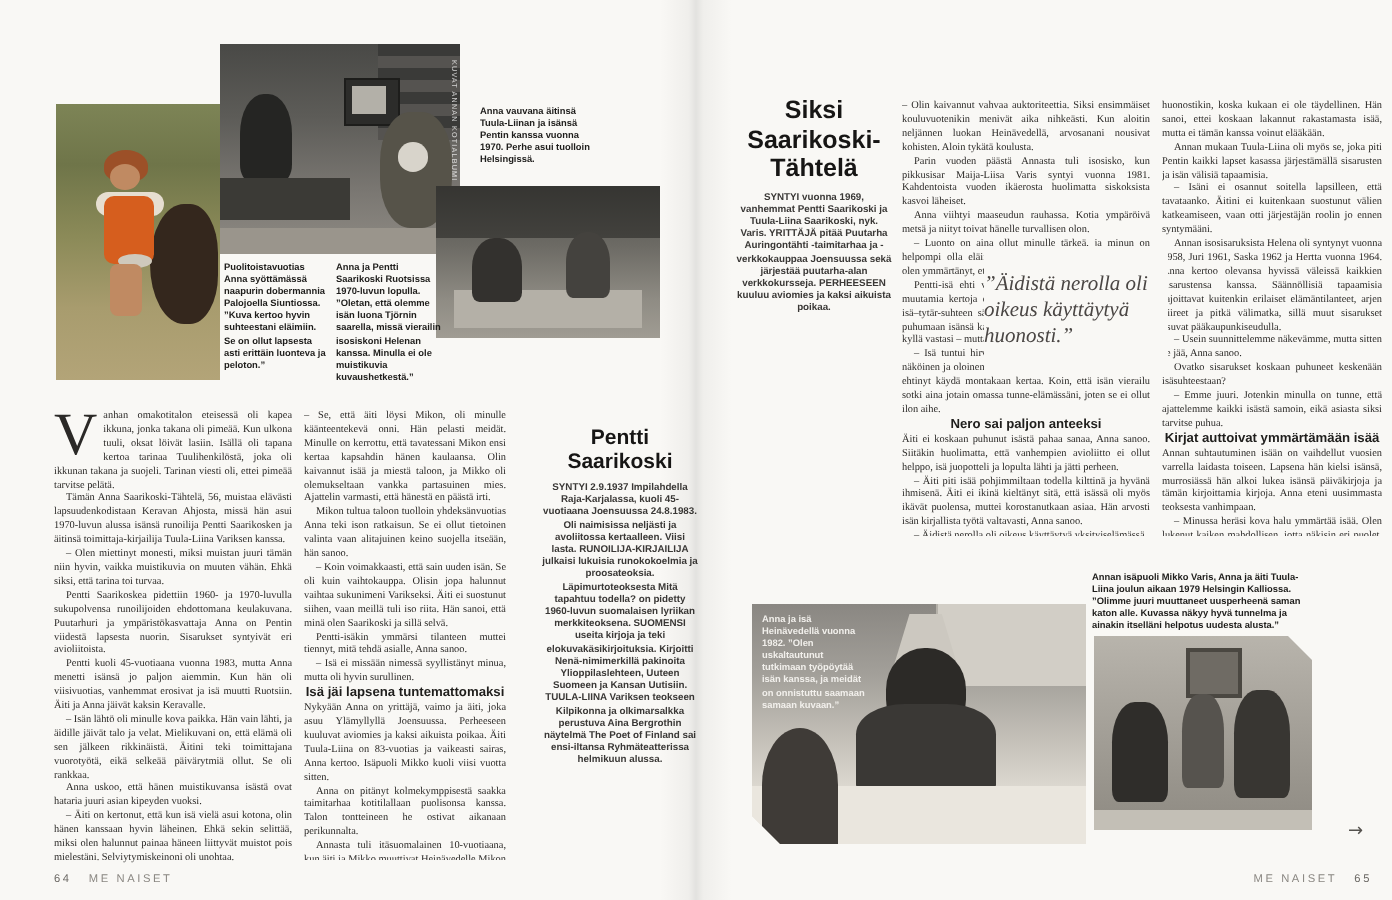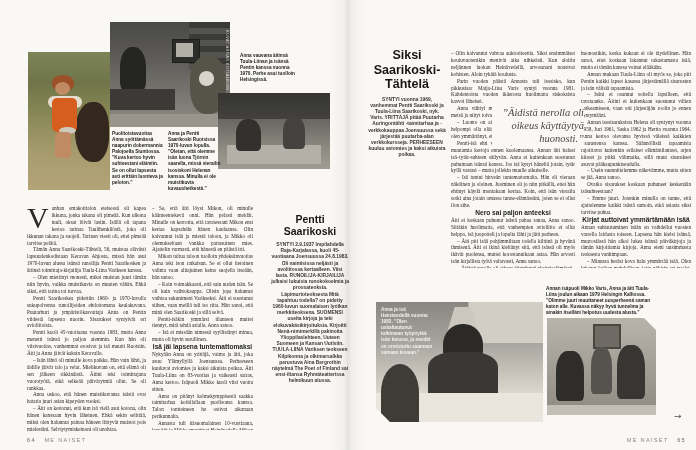--- a/index.html
+++ b/index.html
@@ -24,22 +24,22 @@
   #factbox-pentti h2{font-size:10.5px;line-height:12px;}
   .fb-body{font-size:4.9px;line-height:6.2px;font-weight:700;color:#3a3836;text-align:center;}
   
   .photo-caption{position:absolute;font-family:"Liberation Sans",sans-serif;font-weight:700;
     font-size:4.7px;line-height:6.1px;color:#1e1d1b;text-align:left;}
   .caption-overlay{position:absolute;left:5px;top:5px;width:54px;color:#f2f0ec;
     font-family:"Liberation Sans",sans-serif;font-weight:700;font-size:4.7px;line-height:6.1px;}
   .credit-vertical{position:absolute;right:1px;top:8px;writing-mode:vertical-rl;
     font-family:"Liberation Sans",sans-serif;font-size:3.6px;letter-spacing:.6px;color:rgba(255,255,255,.75);}
   
-  .pullquote{position:absolute;left:492px;top:106px;width:92px;padding:0 0;background:#f9f8f5;
-    font-style:italic;font-size:10.5px;line-height:13px;text-align:right;color:#4a4644;}
+  .pullquote{position:absolute;left:492px;top:123px;width:92px;padding:13px 0;background:#f9f8f5;
+    font-style:italic;font-size:10.5px;line-height:13px;text-align:left;color:#4a4644;}
   
   .folio{position:absolute;bottom:7px;font-family:"Liberation Sans",sans-serif;font-size:5.6px;
     letter-spacing:1.3px;color:#8a8782;}
   .folio .num{color:#6d6a66;}
   .next-arrow{position:absolute;left:674px;top:411px;font-size:9px;color:#55524e;font-family:"DejaVu Sans",sans-serif;}
 </style>
 </head>
 <body>
 
 <div class="spread">

